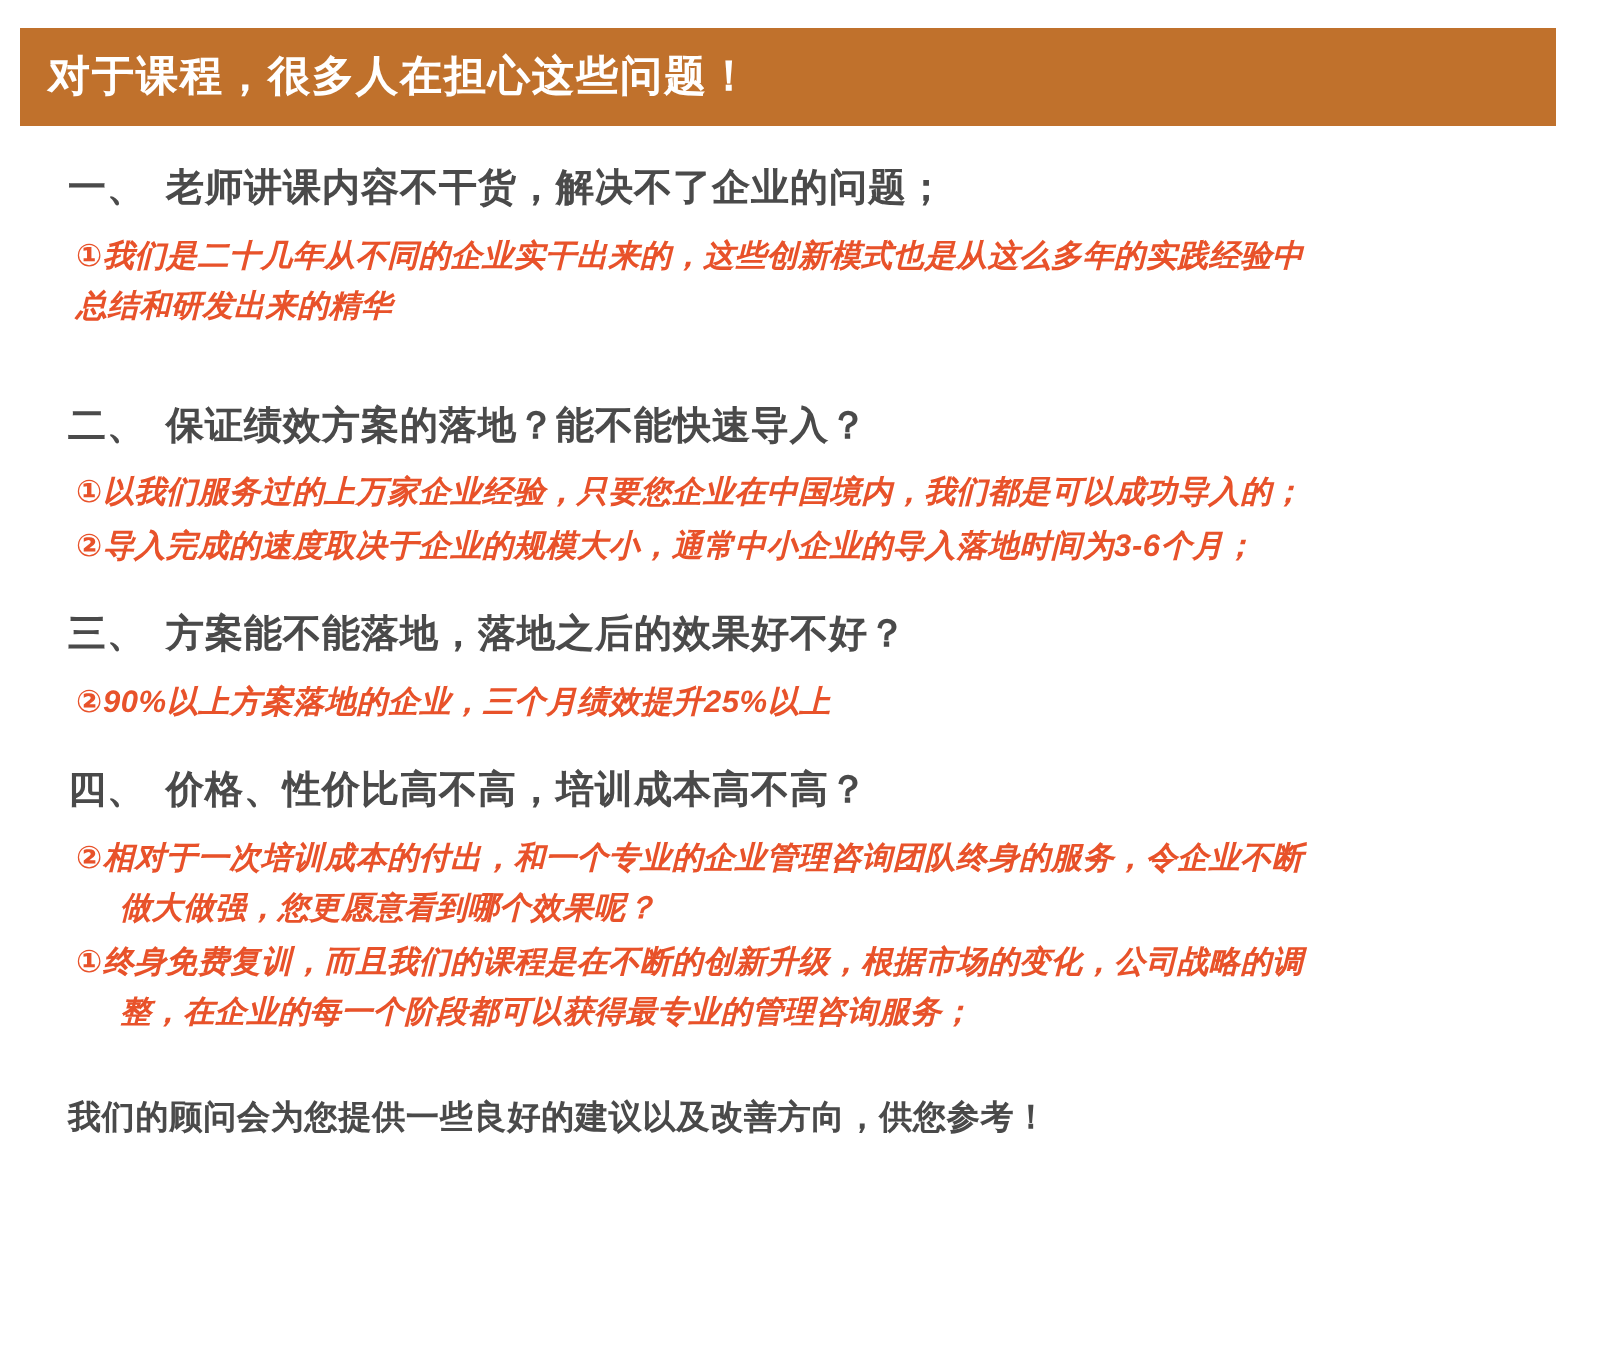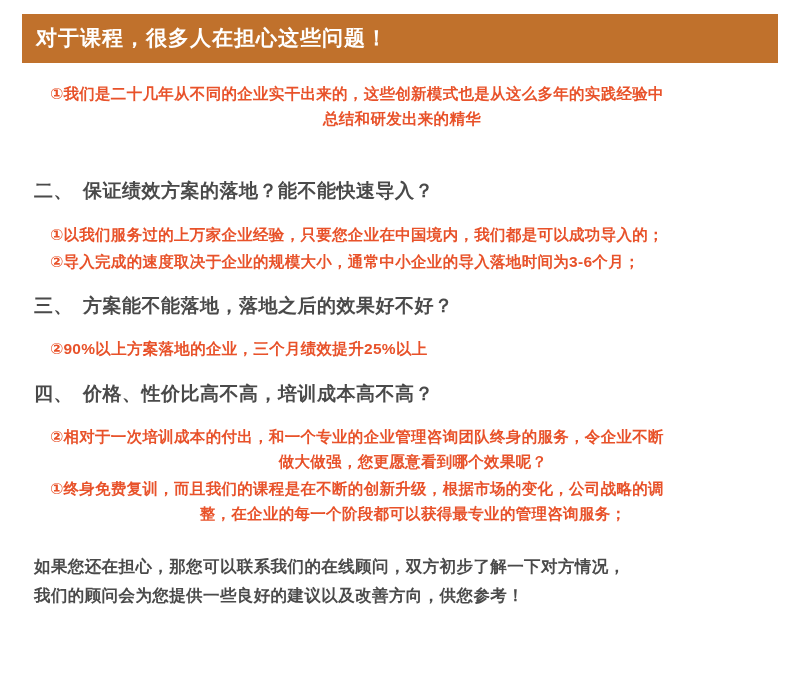--- a/index.html
+++ b/index.html
@@ -14,21 +14,21 @@
     overflow: hidden;
   }
   .page {
     position: relative;
     width: 800px;
     height: 675px;
     box-sizing: border-box;
     padding: 0;
   }
   .banner {
-    margin: 14px 22px 0 22px;
+    margin: 14px 22px 0 10px;
     background: #c0712c;
     color: #ffffff;
     font-size: 21px;
     font-weight: bold;
     letter-spacing: 1px;
     padding: 10px 14px 11px 14px;
     box-sizing: border-box;
   }
   .content {
     padding: 0 30px 0 34px;
@@ -43,40 +43,40 @@
     font-weight: bold;
     letter-spacing: 0.5px;
     line-height: 1.5;
     margin: 0 0 6px 0;
     white-space: pre;
   }
   .question .num {
     margin-right: 10px;
   }
   .answers {
-    margin: 16px;
+    margin: 4px;
     padding: 0;
     list-style: none;
+    font-style: italic;
   }
   .answer {
     color: #e8522a;
     font-size: 15.5px;
     font-weight: bold;
     line-height: 1.62;
     letter-spacing: 0.3px;
     margin: 0 0 2px 0;
     display: block;
   }
   .answer .marker {
     display: inline;
   }
   .answer .cont {
     display: block;
     padding-left: 22px;
-    text-align: center;
   }
   .footer {
     margin-top: 26px;
     color: #4a4a4a;
     font-size: 16.5px;
     font-weight: bold;
     line-height: 1.75;
     letter-spacing: 0.4px;
   }
   .footer div {
@@ -87,20 +87,21 @@
 </head>
 <body>
 
 <div class="page">
 
   <div class="banner">对于课程，很多人在担心这些问题！</div>
 
   <div class="content">
 
     <div class="qa-block">
+      <div class="question"><span class="num">一、</span><span>老师讲课内容不干货，解决不了企业的问题；</span></div>
       <div class="answers">
         <div class="answer"><span class="marker">①</span><span>我们是二十几年从不同的企业实干出来的，这些创新模式也是从这么多年的实践经验中</span><span class="cont" style="padding-left:0">总结和研发出来的精华</span></div>
       </div>
     </div>
 
     <div class="spacer-lg"></div>
 
     <div class="qa-block">
       <div class="question"><span class="num">二、</span><span>保证绩效方案的落地？能不能快速导入？</span></div>
       <div class="answers">
@@ -118,18 +119,17 @@
 
     <div class="qa-block">
       <div class="question"><span class="num">四、</span><span>价格、性价比高不高，培训成本高不高？</span></div>
       <div class="answers">
         <div class="answer"><span class="marker">②</span><span>相对于一次培训成本的付出，和一个专业的企业管理咨询团队终身的服务，令企业不断</span><span class="cont">做大做强，您更愿意看到哪个效果呢？</span></div>
         <div class="answer"><span class="marker">①</span><span>终身免费复训，而且我们的课程是在不断的创新升级，根据市场的变化，公司战略的调</span><span class="cont">整，在企业的每一个阶段都可以获得最专业的管理咨询服务；</span></div>
       </div>
     </div>
 
     <div class="footer">
-      <div>如果您还在担心，那您可以联系我们的在线顾问，双方初步了解一下对方情况，</div>
       <div>我们的顾问会为您提供一些良好的建议以及改善方向，供您参考！</div>
     </div>
 
   </div>
 </div>
 
 </body></html>

